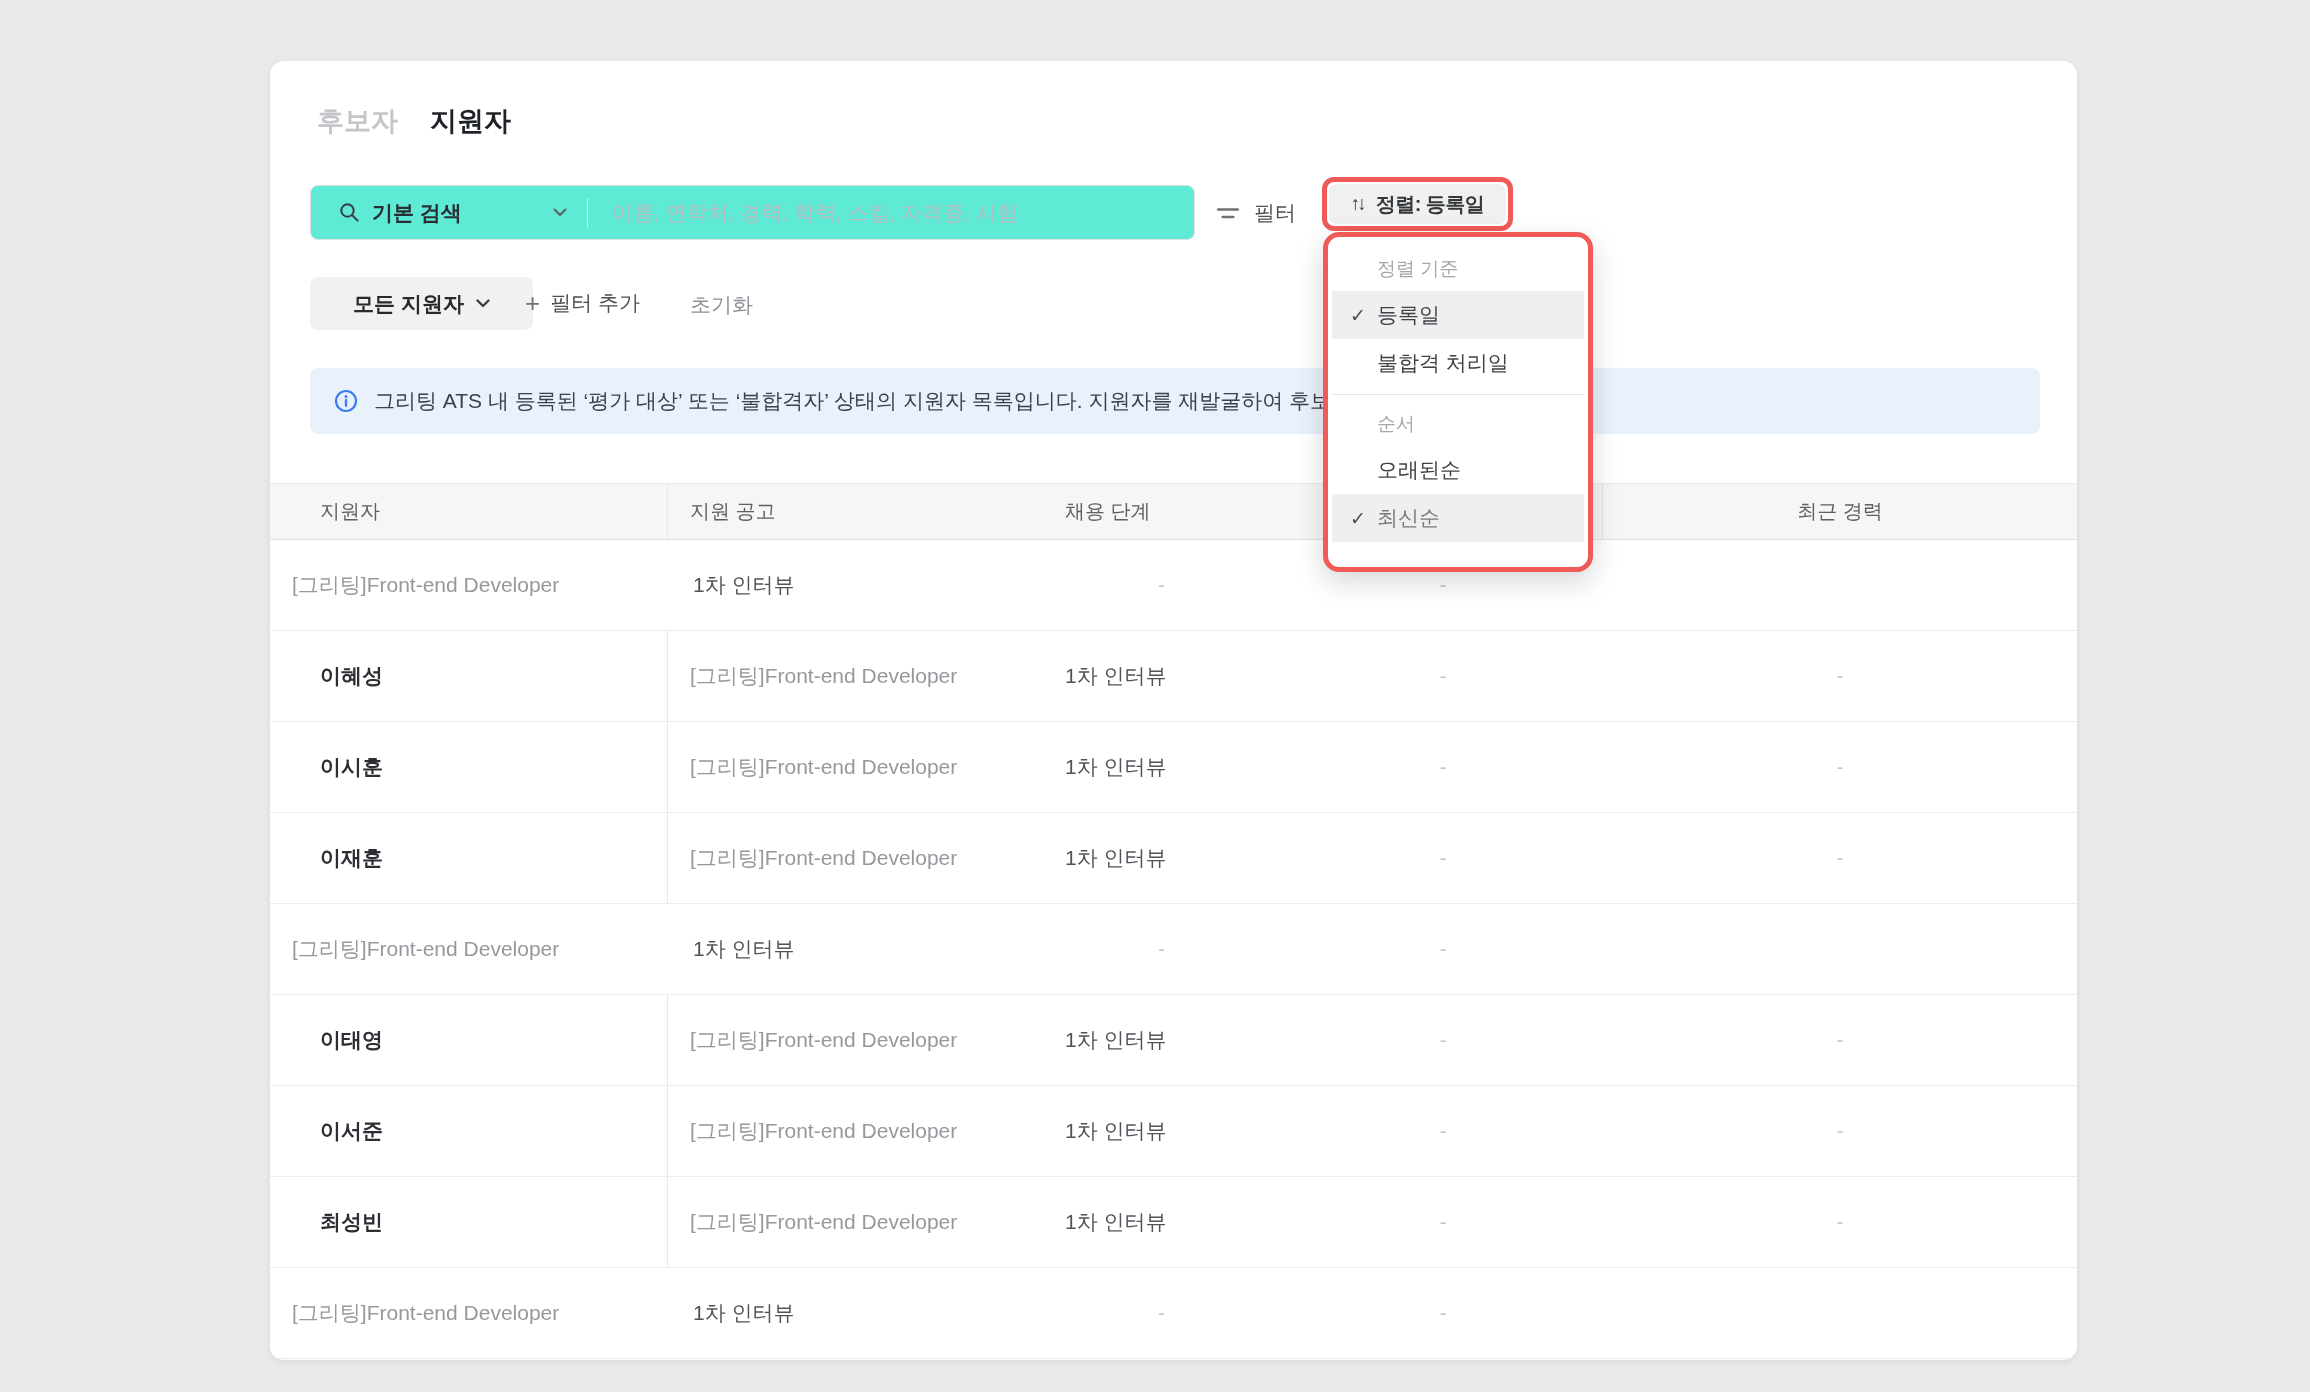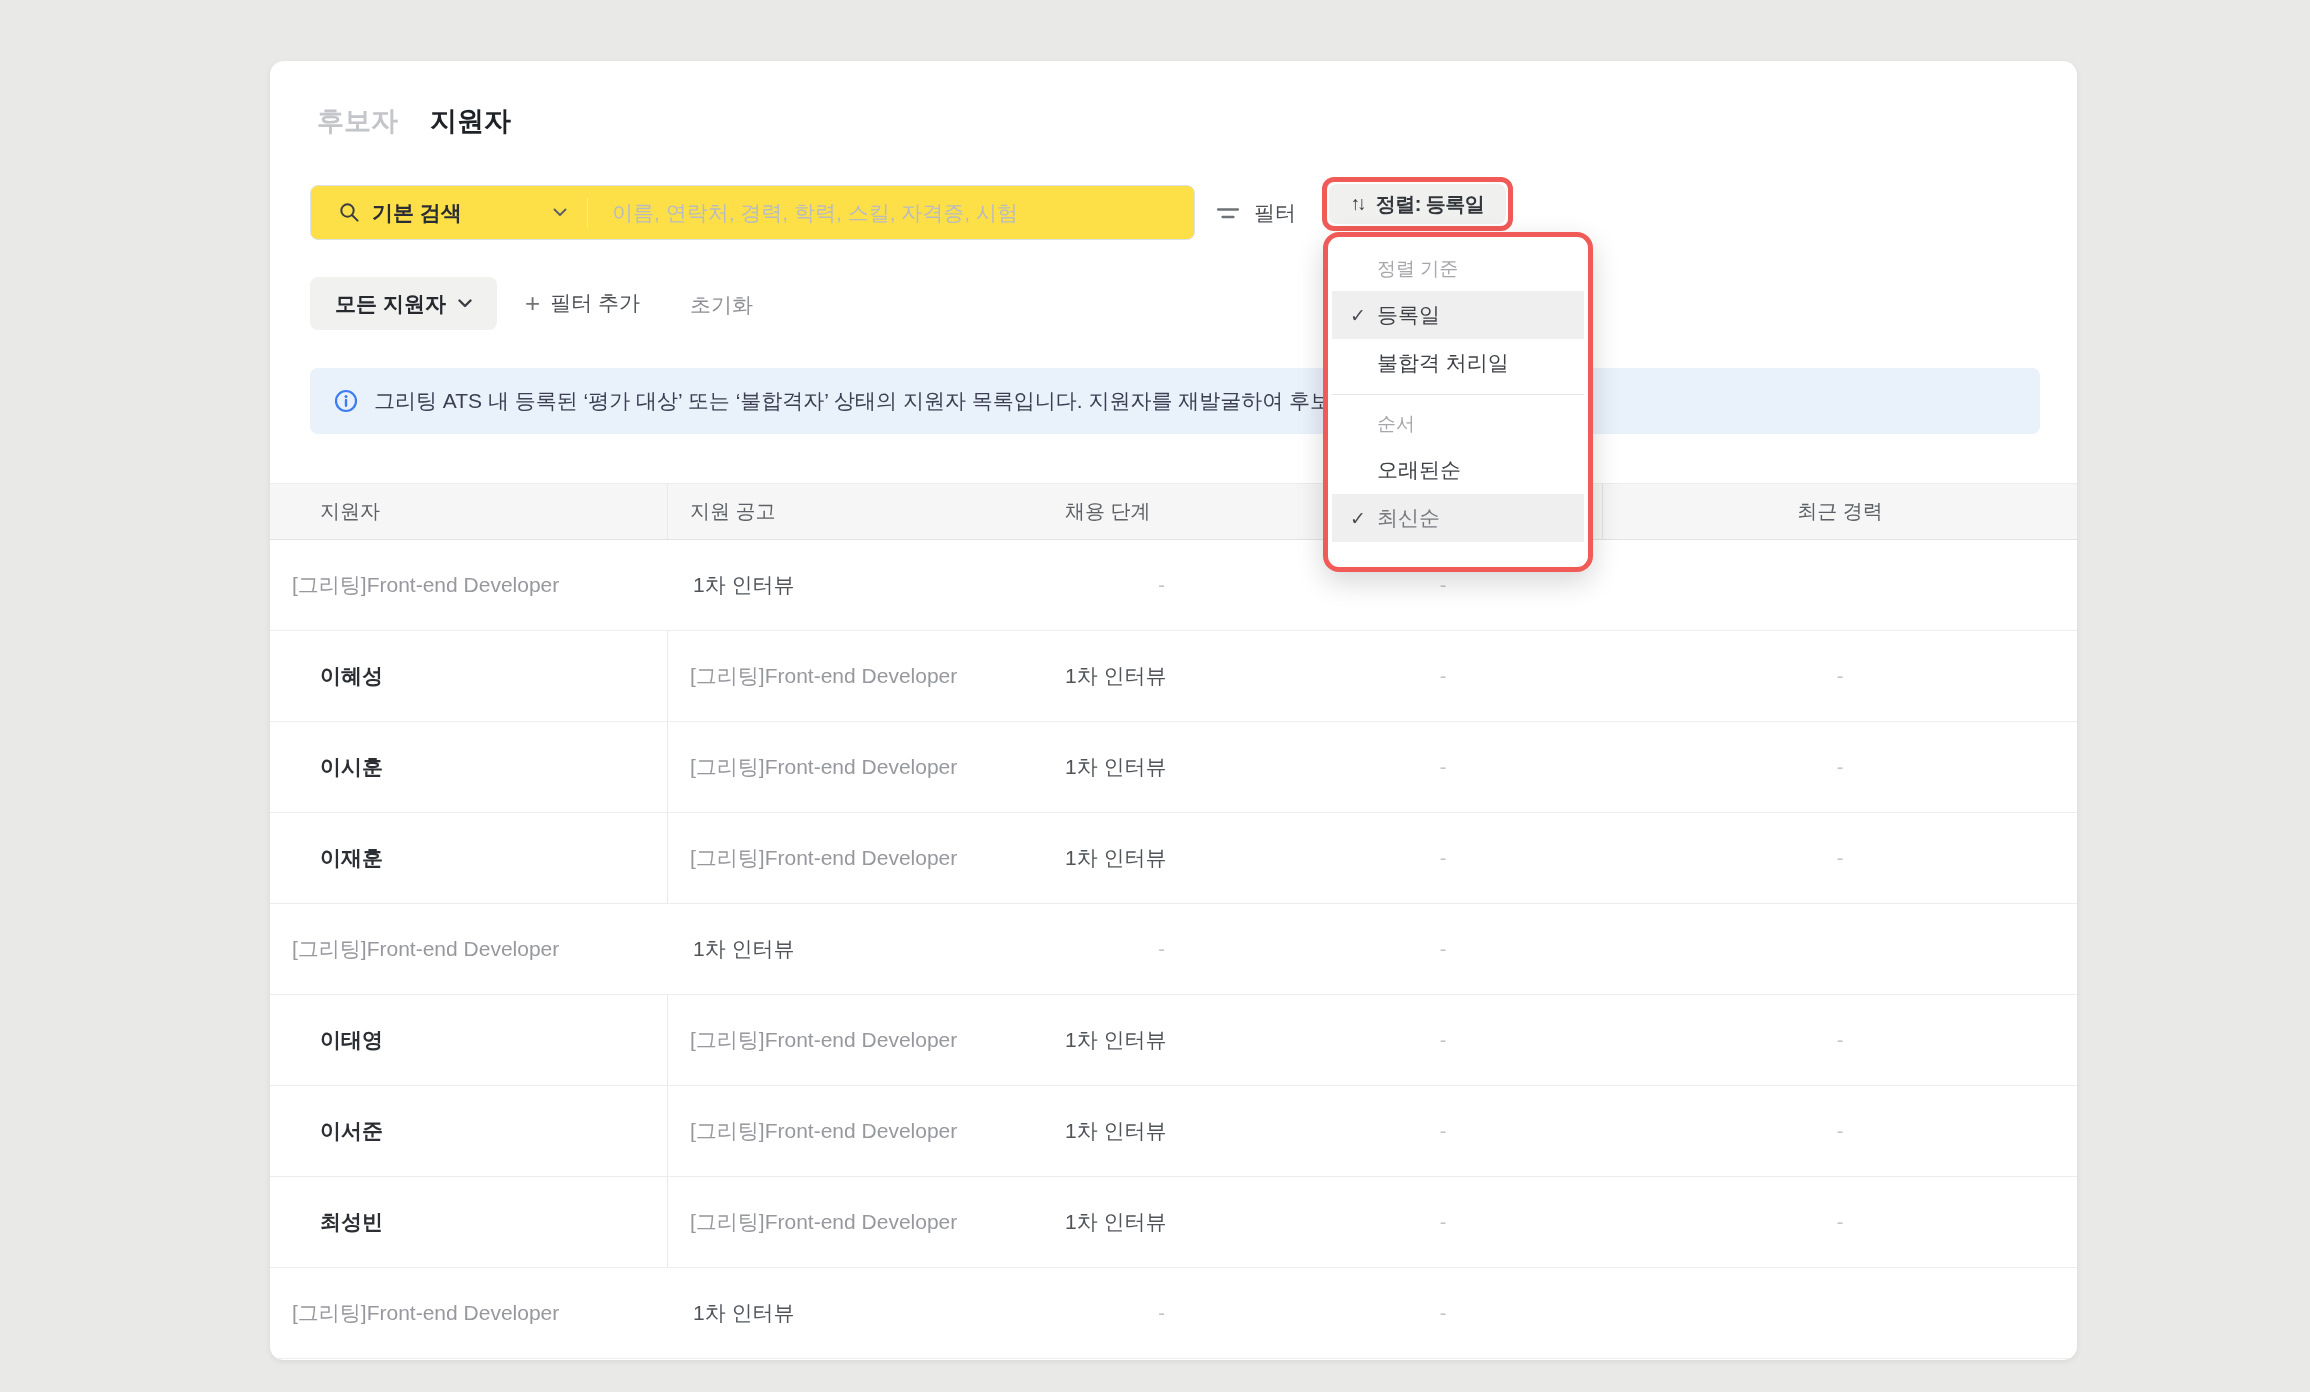--- a/index.html
+++ b/index.html
@@ -17,21 +17,21 @@
     box-shadow:0 2px 6px rgba(0,0,0,0.07);
     overflow:hidden;
   }
   
   .tabs { position:absolute; left:47px; top:42px; display:flex; gap:32px; align-items:baseline; }
   .tab { font-size:27px; font-weight:bold; color:#c3c5c9; cursor:pointer; }
   .tab.active { color:#1e2126; }
   
   .search-box {
     position:absolute; left:40px; top:124px; width:885px; height:55px;
-    border:1.5px solid #dfe0e2; border-radius:8px; background:#fde047;
+    border:1.5px solid #dfe0e2; border-radius:8px; background:#5eead4;
     display:flex; align-items:center;
   }
   .search-type {
     width:276px; height:100%; display:flex; align-items:center;
     padding:0 20px 0 28px; cursor:pointer;
   }
   .search-type .label { font-size:21px; font-weight:bold; color:#2a2d33; margin-left:12px; flex:1; }
   .search-divider { width:1px; height:30px; background:#e4e4e6; }
   .search-input {
     flex:1; height:100%; border:none; outline:none; background:transparent;
@@ -50,21 +50,21 @@
     display:flex; align-items:center; justify-content:center;
   }
   .sort-btn {
     width:177px; height:40px; background:#f0f0ef; border-radius:8px;
     display:flex; align-items:center; justify-content:center; gap:12px; cursor:pointer;
   }
   .sort-btn .arrows { font-size:19px; color:#3c4046; letter-spacing:-3px; }
   .sort-btn .label { font-size:20px; font-weight:bold; color:#33373c; letter-spacing:-0.5px; }
   
   .segment-pill {
-    position:absolute; left:40px; top:216px; width:187px; height:53px;
+    position:absolute; left:40px; top:216px; width:223px; height:53px;
     background:#f1f1f0; border-radius:8px; display:flex; align-items:center;
     justify-content:center; gap:12px; cursor:pointer;
   }
   .segment-pill .label { font-size:21px; font-weight:bold; color:#26292e; }
   .add-filter {
     position:absolute; left:255px; top:228px; display:flex; align-items:center; gap:10px; cursor:pointer;
   }
   .add-filter .plus { font-size:26px; color:#6f7276; line-height:26px; }
   .add-filter .label { font-size:21px; color:#4b4e53; }
   .reset-btn { position:absolute; left:420px; top:230px; font-size:21px; color:#8d8f94; cursor:pointer; }

